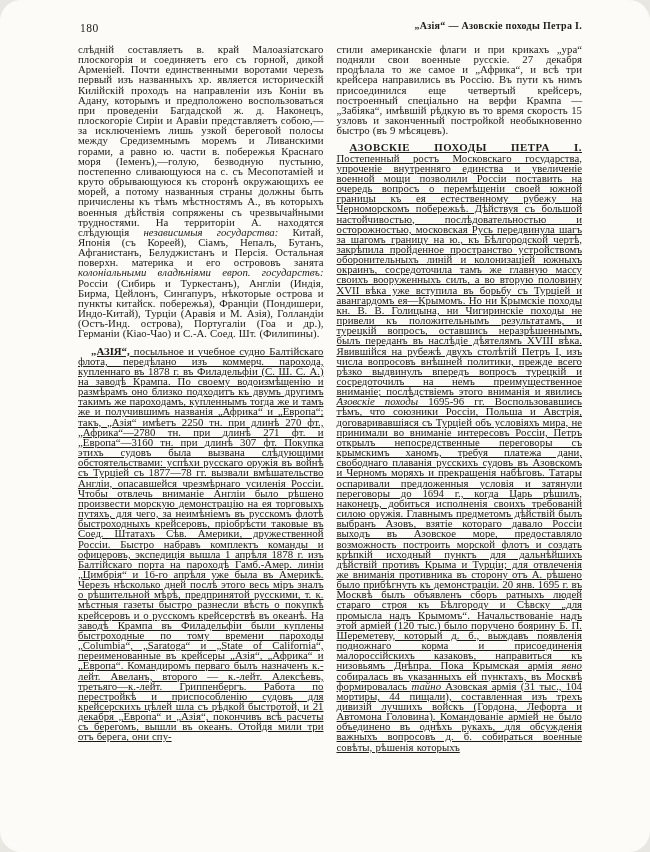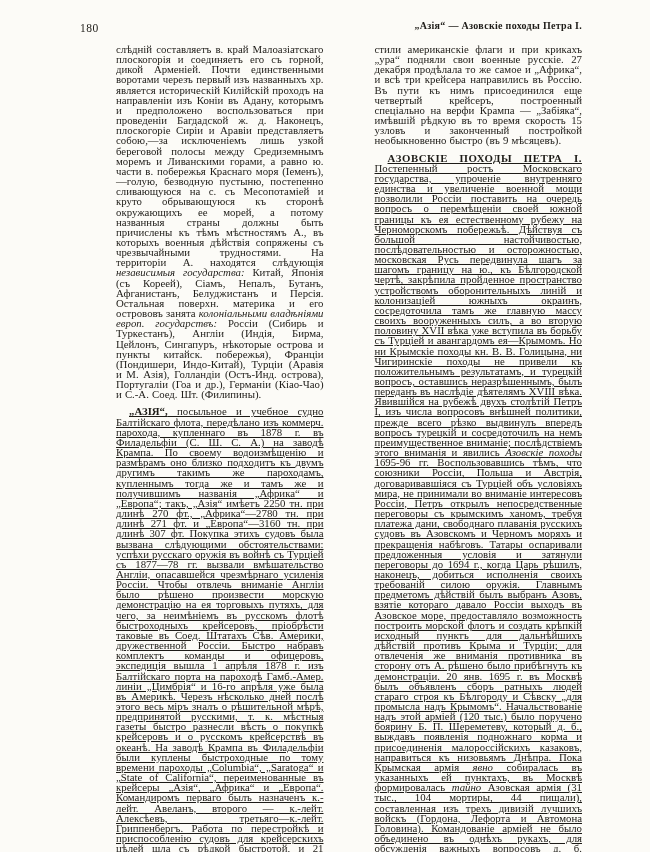--- a/index.html
+++ b/index.html
@@ -9,20 +9,21 @@
   }
   .page {
     position: relative;
     width: 650px;
     height: 852px;
     margin: 0 auto;
     background: #fcfbf7;
     font-family: "Liberation Serif", "DejaVu Serif", serif;
     color: #1d1b17;
     overflow: hidden;
+    border-radius: 21px;
   }
   .header {
     position: absolute;
     top: 20px;
     left: 78px;
     right: 68px;
     height: 18px;
   }
   .pagenum {
     position: absolute;
@@ -43,21 +44,20 @@
     top: 44px;
     left: 78px;
     right: 68px;
     bottom: 0;
     display: flex;
     gap: 13px;
   }
   .col {
     flex: 1 1 0;
     min-width: 0;
-    margin-left: 38px;
   }
   .col p {
     margin: 0;
     text-align: justify;
     font-size: 10.8px;
     line-height: 10.15px;
     word-spacing: 0.4px;
   }
   .col p.indent { text-indent: 13px; }
   .col p.article-gap { margin-top: 7px; text-decoration: underline; }

